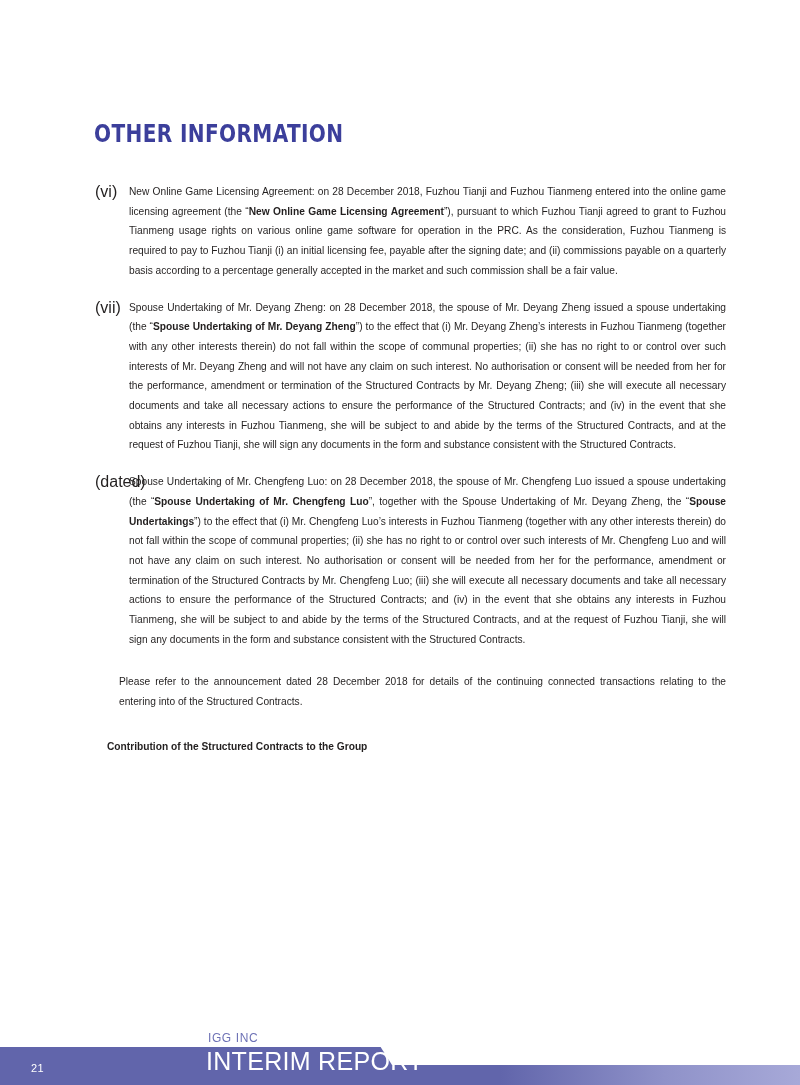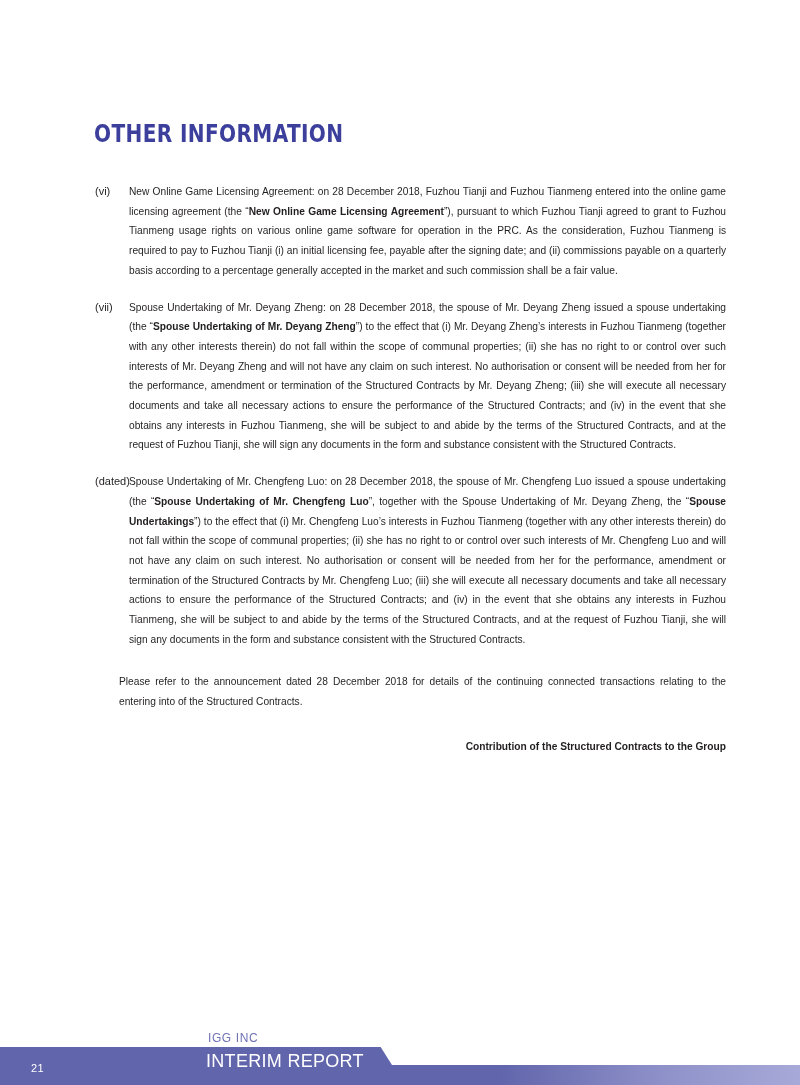--- a/index.html
+++ b/index.html
@@ -57,40 +57,41 @@
     margin-bottom: 17px;
   }
   .num-item:last-of-type { margin-bottom: 0; }
 
   .num-marker {
     position: absolute;
     left: 0;
     top: 0;
     width: 32px;
     text-align: left;
-    font-size: 11px;
+    font-size: 16px;
     line-height: 19.7px;
     color: #221f1f;
   }
 
   .para {
     text-align: justify;
     text-justify: inter-word;
     margin: 0;
   }
 
   .para.spaced-top { margin-top: 23px; margin-left: 24px; }
 
   .sub-heading {
     font-weight: bold;
     color: #221f1f;
     font-size: 10.2px;
     line-height: 19.7px;
     margin-top: 25px;
-    text-align: right;
+    text-align: left;
+    margin-left: 12px;
   }
 
   .b { font-weight: bold; }
 
   
   .footer {
     position: absolute;
     left: 0;
     bottom: 0;
     width: 800px;
@@ -171,21 +172,21 @@
     letter-spacing: 0.6px;
     color: #6d71b5;
     font-family: "Liberation Sans", sans-serif;
     font-weight: 400;
   }
 
   .footer-report {
     position: absolute;
     left: 206px;
     bottom: 11px;
-    font-size: 18px;
+    font-size: 25px;
     letter-spacing: 0.3px;
     color: #ffffff;
     font-family: "Liberation Sans", sans-serif;
     font-weight: 400;
     line-height: 25px;
   }
 </style>
 </head>
 <body>
 

